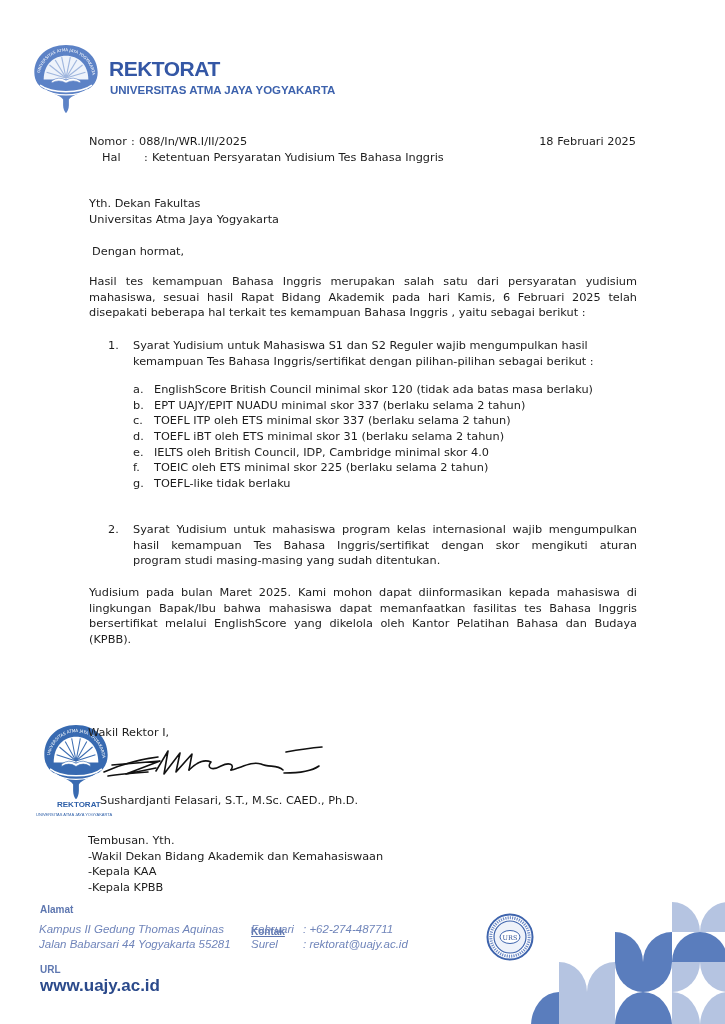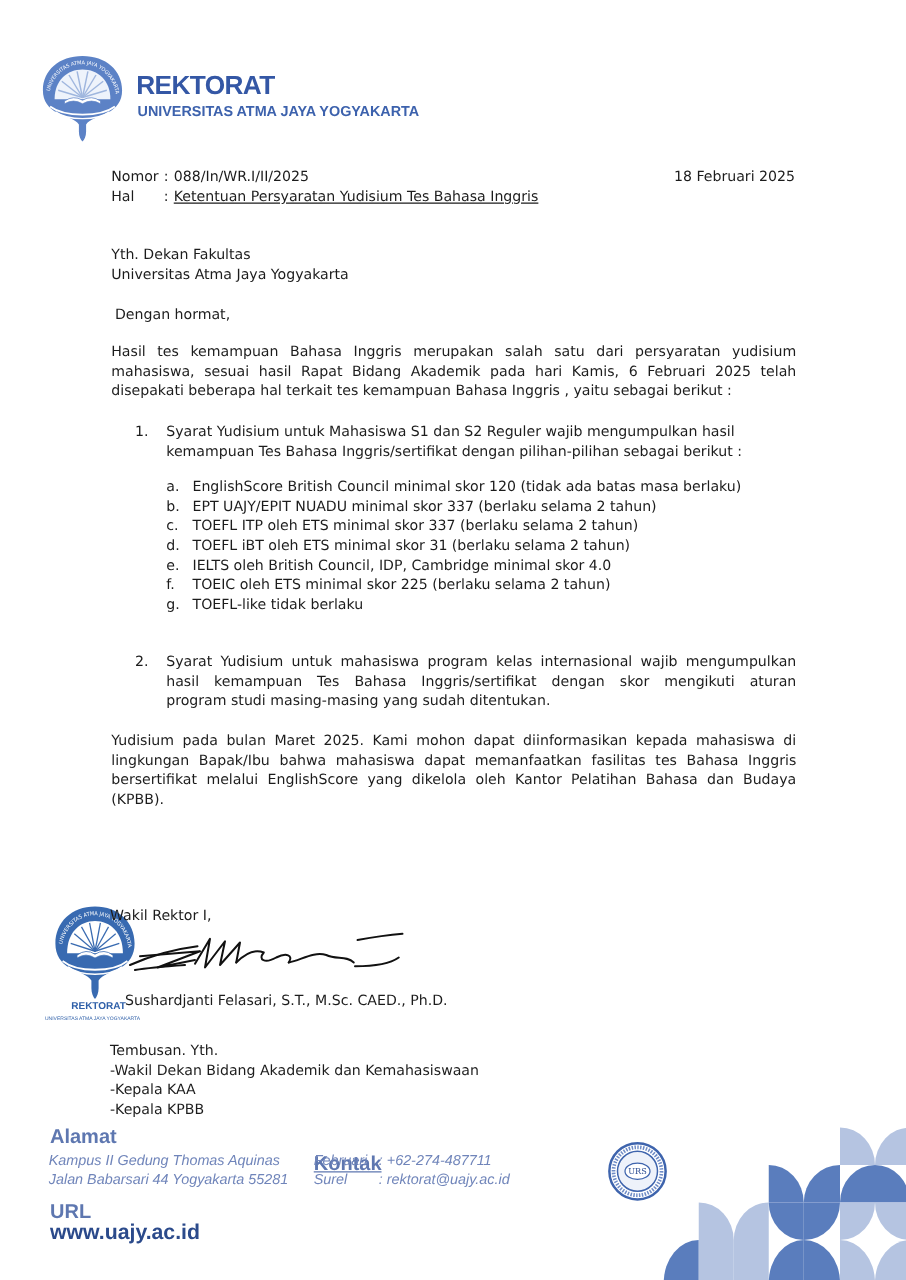--- a/index.html
+++ b/index.html
@@ -22,21 +22,21 @@
 
   
   .num { position:absolute; left:0; }
   .opt-letter { position:absolute; left:0; }
 
   
   .stamp-title { font-family:"Liberation Sans", sans-serif; font-weight:bold; font-size:8px; color:#2e5fa8; line-height:9px; white-space:nowrap; }
   .stamp-sub { font-family:"Liberation Sans", sans-serif; font-size:4px; color:#2e5fa8; line-height:5px; white-space:nowrap; }
 
   
-  .f-label { font-family:"Liberation Sans", sans-serif; font-weight:bold; font-size:16px; line-height:14px; color:#5e77b0; white-space:nowrap; }
+  .f-label { font-family:"Liberation Sans", sans-serif; font-weight:bold; font-size:10px; line-height:14px; color:#5e77b0; white-space:nowrap; }
   .f-text { font-family:"Liberation Sans", sans-serif; font-size:11.5px; line-height:14.5px; color:#7085ba; white-space:nowrap;font-style:italic; }
   .f-url { font-family:"Liberation Sans", sans-serif; font-weight:bold; font-size:17px; line-height:14px; color:#2b4a8b; white-space:nowrap;text-align:center; }
 </style>
 </head>
 <body>
 
 <div class="page">
 
   <div class="abs" style="left:30px;top:42px;width:72px;height:72px;">
     <svg width="72" height="72" viewBox="0 0 100 100">
@@ -63,21 +63,21 @@
       </text>
     </svg>
   </div>
   <div class="abs hdr-title" style="left:109px;top:57px;">REKTORAT</div>
   <div class="abs hdr-sub" style="left:110px;top:83px;">UNIVERSITAS ATMA JAYA YOGYAKARTA</div>
 
   <div class="abs ln" style="left:89px;top:134px;">
     <span class="meta-label">Nomor</span><span class="meta-sep">:</span><span>088/In/WR.I/II/2025</span>
   </div>
   <div class="abs ln" style="right:89px;top:134px;text-align:right;">18 Februari 2025</div>
-  <div class="abs ln" style="left:89px;top:150px;text-decoration:underline;">
+  <div class="abs ln" style="left:102px;top:150px;">
     <span class="meta-label">Hal</span><span class="meta-sep">:</span><span>Ketentuan Persyaratan Yudisium Tes Bahasa Inggris</span>
   </div>
 
   <div class="abs" style="left:89px;top:196px;">
     <div class="ln">Yth. Dekan Fakultas</div>
     <div class="ln">Universitas Atma Jaya Yogyakarta</div>
   </div>
 
   <div class="abs ln" style="left:92px;top:244px;">Dengan hormat,</div>
 

